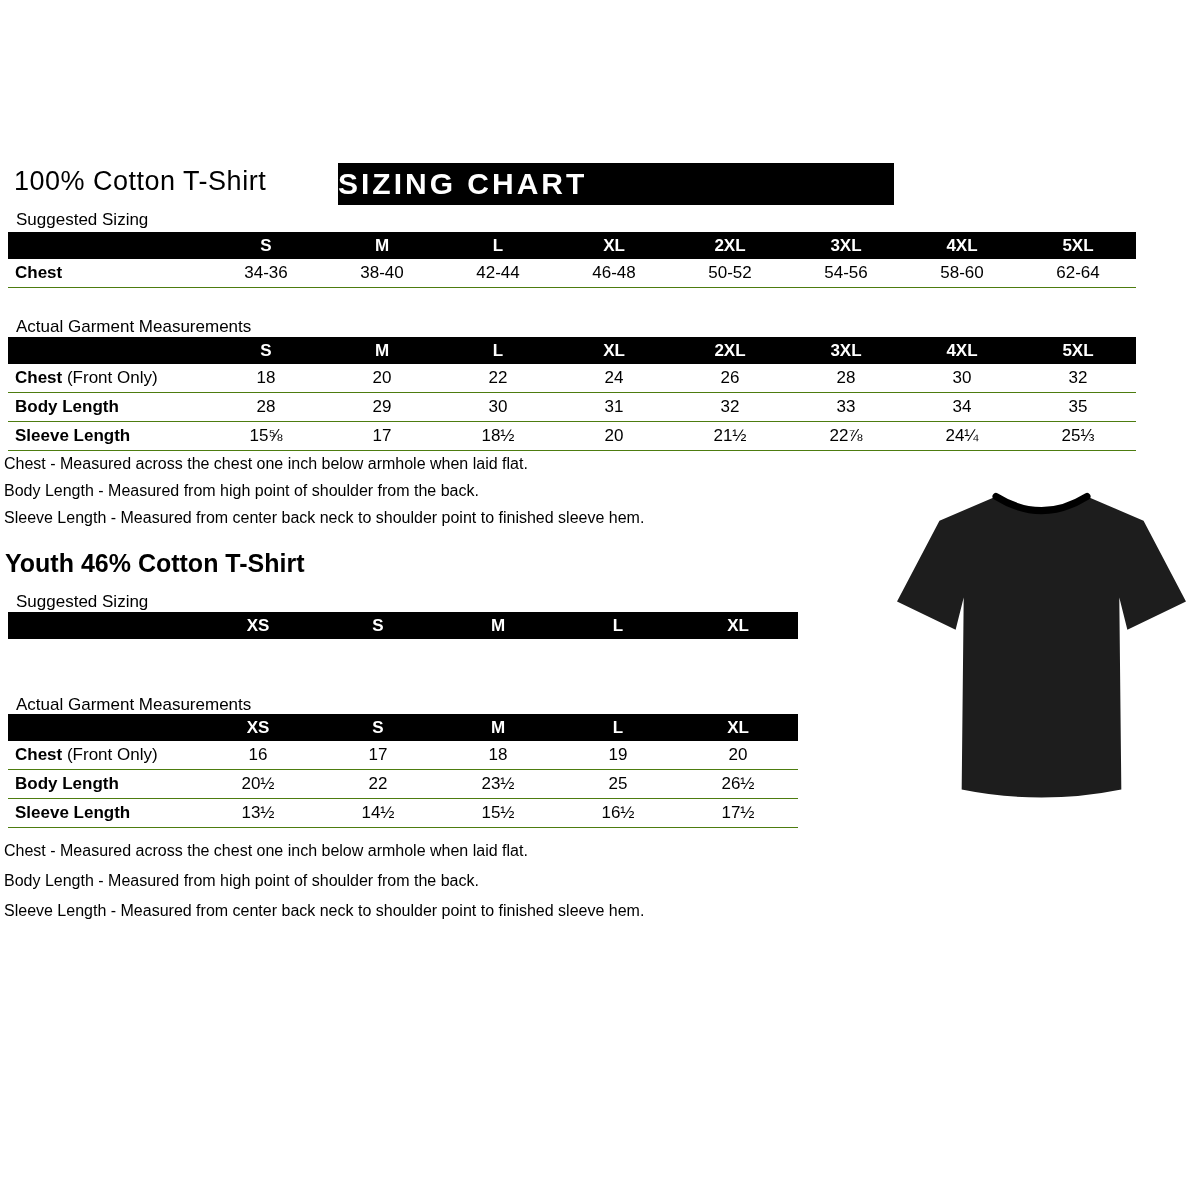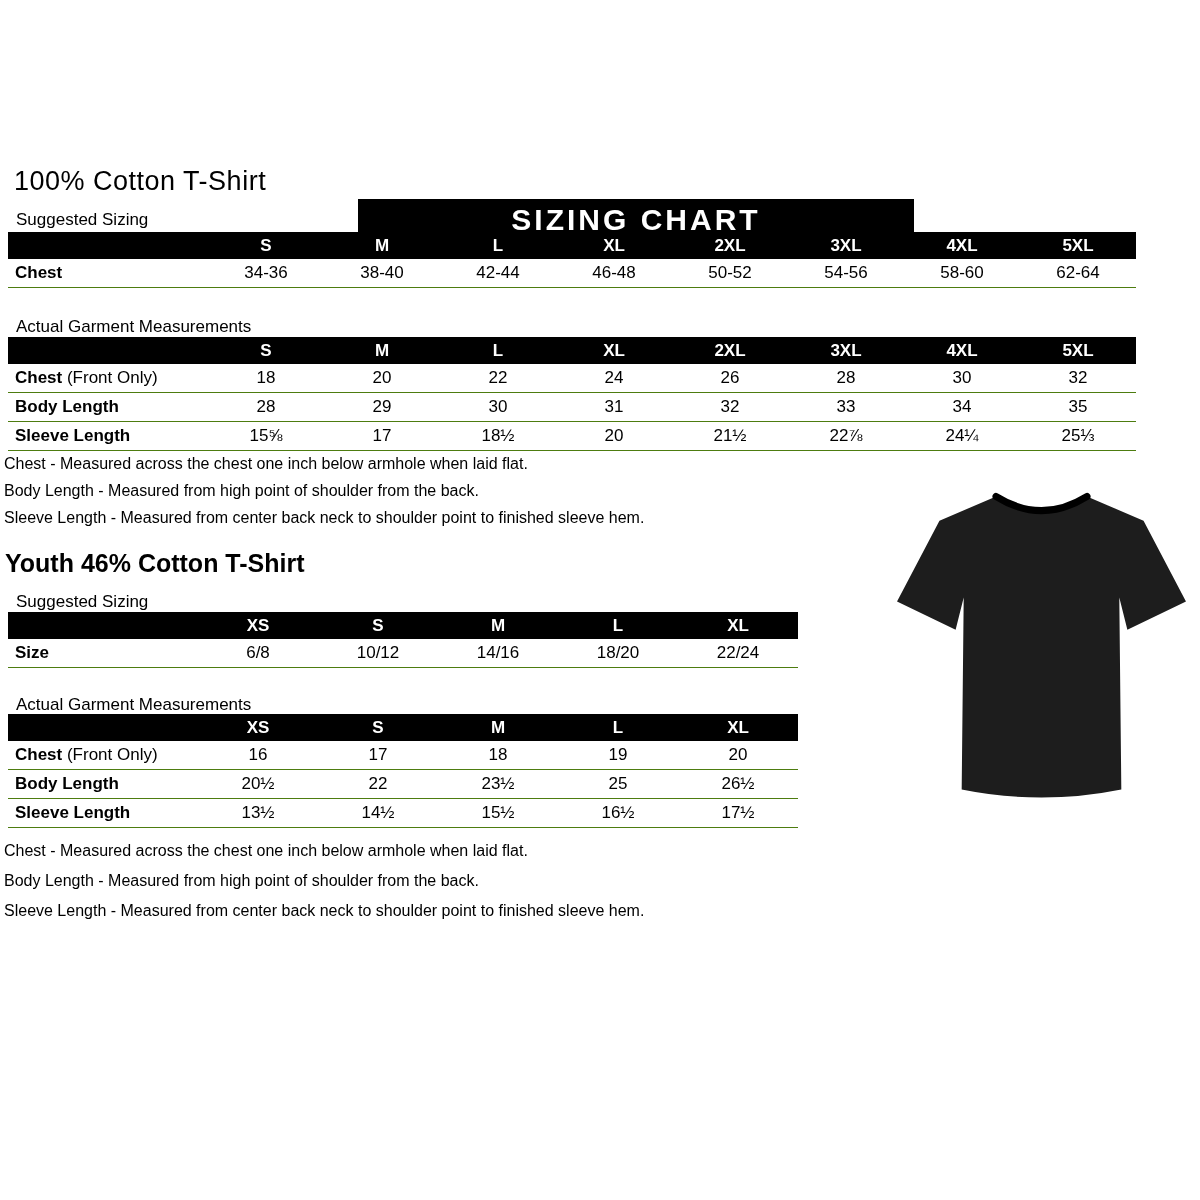--- a/index.html
+++ b/index.html
@@ -6,22 +6,22 @@
   html,body { background:#fff; }
   body {
     width:1200px; height:1200px; position:relative;
     font-family:"Liberation Sans", sans-serif; color:#000;
     overflow:hidden;
   }
   .abs { position:absolute; }
 
   .adult-title { left:14px; top:166px; font-size:27px; font-weight:400; letter-spacing:0.5px; }
   .banner {
-    left:358px; top:163px; width:556px; height:42px;
-    background:#000; display:flex; align-items:center; justify-content:center;margin-top:36px;
+    left:338px; top:163px; width:556px; height:42px;
+    background:#000; display:flex; align-items:center; justify-content:flex-start;
   }
   .banner span { color:#fff; font-weight:700; font-size:30px; letter-spacing:3px; }
 
   .section-label { left:16px; font-size:17px; }
   .youth-title { left:5px; top:549px; font-size:25px; font-weight:700; }
 
   .size-table { left:8px; }
   .size-table .t-head {
     display:grid; background:#000; color:#fff; height:27px; align-items:center;
   }
@@ -140,28 +140,20 @@
 
 <div class="abs section-label" style="top:592px">Suggested Sizing</div>
 <div class="abs size-table youth-cols" style="top:612px">
     <div class="t-head">
       <div class="t-hcell t-labelcol"></div>
       <div class="t-hcell">XS</div>
       <div class="t-hcell">S</div>
       <div class="t-hcell">M</div>
       <div class="t-hcell">L</div>
       <div class="t-hcell">XL</div>
-    </div>
-    <div class="t-row">
-      <div class="t-cell t-labelcol"><span class="lbl-bold">Size</span></div>
-      <div class="t-cell">6/8</div>
-      <div class="t-cell">10/12</div>
-      <div class="t-cell">14/16</div>
-      <div class="t-cell">18/20</div>
-      <div class="t-cell">22/24</div>
     </div>
   </div>
 
 <div class="abs section-label" style="top:695px">Actual Garment Measurements</div>
 <div class="abs size-table youth-cols" style="top:714px">
     <div class="t-head">
       <div class="t-hcell t-labelcol"></div>
       <div class="t-hcell">XS</div>
       <div class="t-hcell">S</div>
       <div class="t-hcell">M</div>

